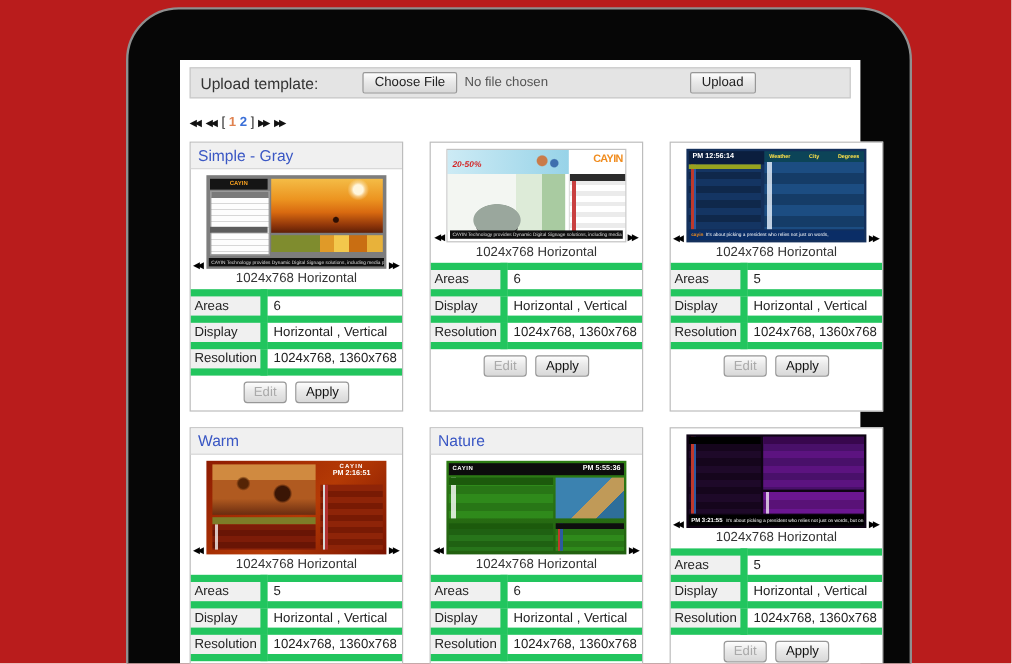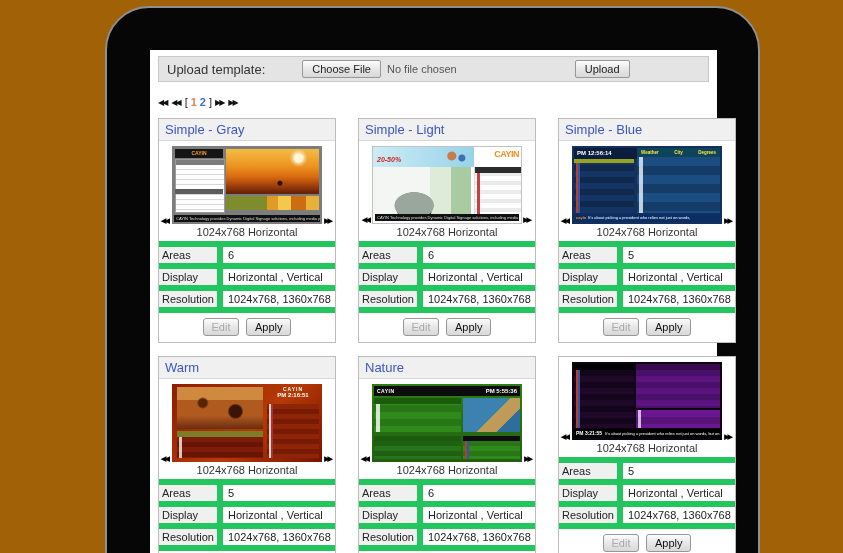--- a/index.html
+++ b/index.html
@@ -1,16 +1,16 @@
 <!DOCTYPE html>
 <html><head>
 <meta charset="utf-8">
 <style>
   html,body{margin:0;padding:0;background:#fff;}
-  .page{position:relative;width:843px;height:553px;overflow:hidden;background:#a16207;
+  .page{position:relative;width:843px;height:553px;overflow:hidden;background:#b91c1c;
         font-family:"Liberation Sans",sans-serif;}
 
   
   .bezel{position:absolute;left:105px;top:6px;width:651px;height:620px;
          background:#060606;border:2px solid #8f8f8f;border-radius:44px;}
 
   
   .panel{position:absolute;left:150px;top:50px;width:567px;height:520px;background:#fff;}
 
   
@@ -228,21 +228,20 @@
               </tr>
         </tbody>
           </table>
         <div class="card-actions">
           <button class="btn-ui btn-edit">Edit</button>
           <button class="btn-ui btn-apply">Apply</button>
         </div>
       </div>
 
       <div class="card">
-        <div class="card-header">Simple - Light</div>
         <div class="card-preview">
           <div class="pv pv2">
             <div class="abs pv2-banner"></div>
             <div class="abs pv2-sale">20-50%</div>
             <div class="abs pv2-logo">CAYIN</div>
             <div class="abs pv2-room"></div>
             <div class="abs pv2-side"></div>
             <div class="tkr">CAYIN Technology provides Dynamic Digital Signage solutions, including media players, servers,</div>
             <span class="arr arr-l">◀◀</span>
             <span class="arr arr-r">▶▶</span>
@@ -265,21 +264,20 @@
               </tr>
         </tbody>
           </table>
         <div class="card-actions">
           <button class="btn-ui btn-edit">Edit</button>
           <button class="btn-ui btn-apply">Apply</button>
         </div>
       </div>
 
       <div class="card">
-        <div class="card-header">Simple - Blue</div>
         <div class="card-preview">
           <div class="pv pv3">
             <div class="abs pv3-clock">PM 12:56:14</div>
             <div class="abs pv3-left"></div>
             <div class="abs pv3-wx">
               <div class="pv3-wxhdr">
                 <span>Weather</span>
                 <span>City</span>
                 <span>Degrees</span>
               </div>

